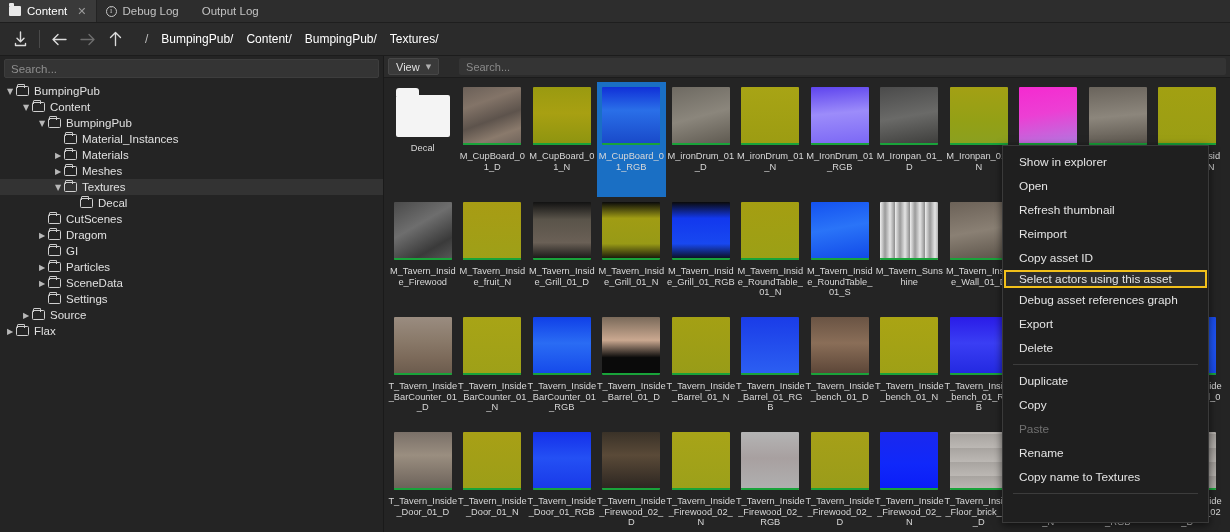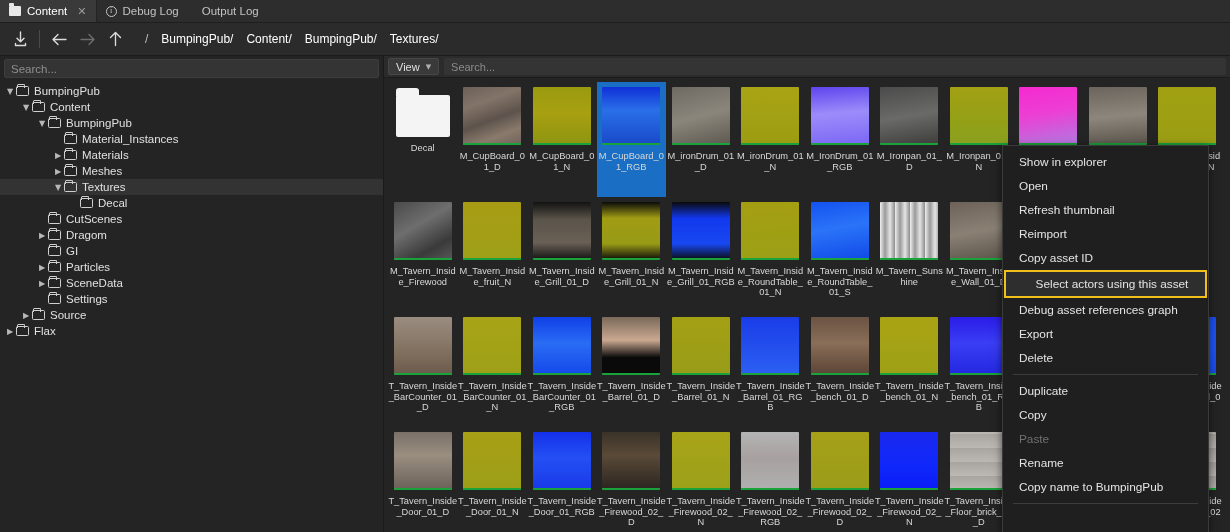--- a/index.html
+++ b/index.html
@@ -93,21 +93,21 @@
     content: ""; position: absolute; top: -3.2px; left: -0.2px;
     width: 6px; height: 3px;
     border: 1.2px solid #cfcfcf; border-bottom: none;
     border-radius: 1.5px 1.5px 0 0; background: transparent;
   }
 
   
   .rightpanel { flex: 1; background: #242424; display: flex; flex-direction: column; position: relative; }
   .rtoolbar {
     height: 22px; background: #2b2b2b; display: flex; align-items: center;
-    padding: 0 4px; gap: 5px; border-bottom: 1px solid #1c1c1c;
+    padding: 0 4px; gap: 20px; border-bottom: 1px solid #1c1c1c;
   }
   .viewbtn {
     height: 17px; background: #3a3a3a; border: 1px solid #474747; border-radius: 2px;
     display: flex; align-items: center; gap: 6px; padding: 0 7px;
     font-size: 11px; color: #e0e0e0; cursor: pointer;
   }
   .viewbtn .chev { font-size: 7px; color: #b0b0b0; font-family: "DejaVu Sans", sans-serif; }
   .rsearch {
     flex: 1; height: 17px; background: #343434; display: flex; align-items: center;
     padding: 0 7px; border-radius: 2px;
@@ -150,22 +150,22 @@
     background: #1f1f1f; border: 1px solid #3a3a3a;
     padding: 4px 0 0 0; z-index: 50;
     box-shadow: 0 2px 8px rgba(0,0,0,0.6);
   }
   .mi {
     height: 24px; display: flex; align-items: center; padding: 0 0 0 16px;
     font-size: 11.8px; color: #e4e4e4; cursor: pointer; position: relative;
   }
   .mi.disabled { color: #707070; cursor: default; }
   .mi.highlight {
-    background: #2e2e2e; border: 2px solid #f2c01a; height: 28px;
-    margin: 0 1px; padding-left: 13px; justify-content: center;
+    background: #2e2e2e; border: 2px solid #f2c01a; height: 18px;
+    margin: 0 1px; padding-left: 13px;
   }
   .msep { height: 1px; background: #3c3c3c; margin: 4px 10px; }
 </style>
 </head>
 <body>
 
 <div id="app">
 
   <div class="tabbar">
     <div class="tab active">
@@ -644,21 +644,21 @@
           <div class="mi">
             <span>Copy</span>
           </div>
           <div class="mi disabled">
             <span>Paste</span>
           </div>
           <div class="mi">
             <span>Rename</span>
           </div>
           <div class="mi">
-            <span>Copy name to BumpingPub</span>
+            <span>Copy name to Textures</span>
           </div>
           <div class="msep"></div>
           <div class="mi"></div>
         </div>
     </div>
 
   </div>
 </div>
 
 </body></html>

